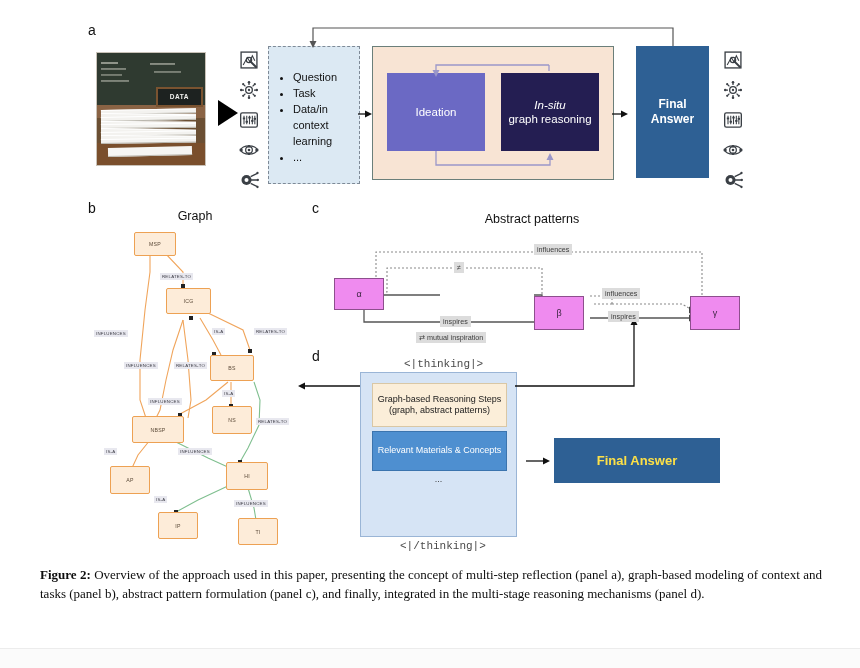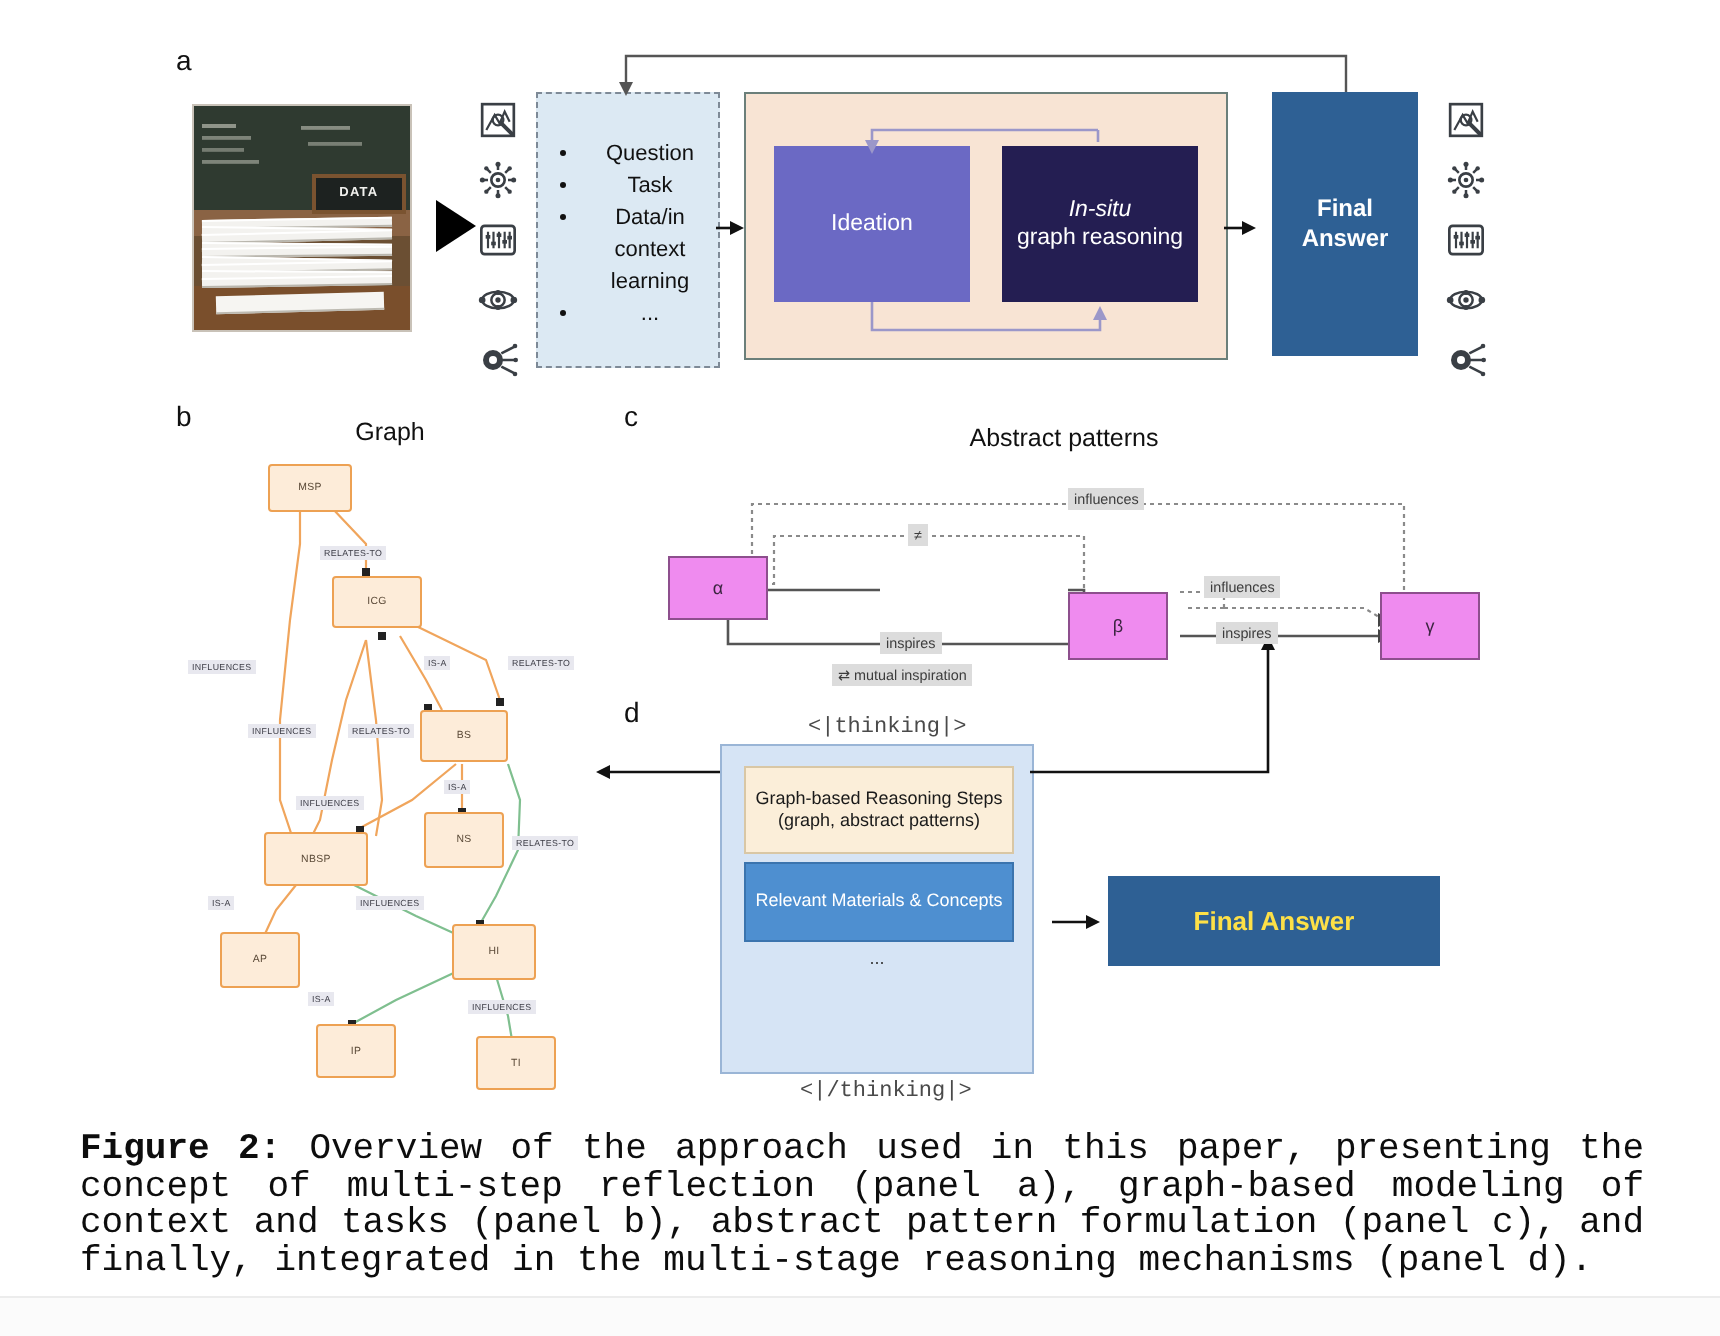--- a/index.html
+++ b/index.html
@@ -41,21 +41,21 @@
 
   .play-tri{position:absolute;left:130px;top:78px;width:0;height:0;
     border-left:20px solid #000;border-top:13px solid transparent;border-bottom:13px solid transparent;}
 
   .icon-col{position:absolute;width:26px;display:flex;flex-direction:column;gap:10px;align-items:center;}
   .ic{width:20px;height:20px;display:block;}
 
   .dashed-box{position:absolute;border:1.3px dashed #7e8a97;background:#dce9f3;}
   #a-input{left:180px;top:24px;width:90px;height:136px;}
   .bullets{position:absolute;left:10px;top:22px;width:78px;font-size:11px;line-height:16px;color:#111;}
-  .bullets li{margin:0 0 0 0;text-align:center;}
+  .bullets li{margin:0 0 0 0;}
   .bullets ul{margin:0;padding-left:14px;}
 
   .proc-box{position:absolute;left:284px;top:24px;width:240px;height:132px;
     background:#f8e4d4;border:1.6px solid #6b7f7a;}
   .ideation{position:absolute;left:14px;top:26px;width:98px;height:78px;background:#6b69c4;
     color:#fff;font-size:11.5px;display:flex;align-items:center;justify-content:center;text-align:right;}
   .insitu{position:absolute;left:128px;top:26px;width:98px;height:78px;background:#241e52;
     color:#fff;font-size:11.5px;display:flex;align-items:center;justify-content:center;text-align:center;line-height:14px;}
   .insitu i{font-style:italic;}
 
@@ -84,21 +84,21 @@
   .dstep{position:absolute;left:11px;width:133px;display:flex;align-items:center;justify-content:center;
     text-align:center;font-size:9px;line-height:11.5px;}
   .dstep.cream{background:#fbeed9;border:1px solid #d9c7a5;color:#1a1a1a;}
   .dstep.blue{background:#4e8fd0;border:1px solid #3b74ae;color:#fff;}
   .dots{position:absolute;left:11px;width:133px;text-align:center;font-size:9px;color:#3b3b3b;}
   .final-d{position:absolute;left:242px;top:90px;width:166px;height:45px;background:#2e6094;color:#fde047;
     font-size:13px;font-weight:bold;display:flex;align-items:center;justify-content:center;}
 
   
   #caption{position:absolute;left:40px;top:566px;width:782px;
-    font-family:Liberation Mono, monospace;font-size:18px;line-height:18.5px;color:#0d0d0d;text-align:justify;}
+    font-family:Liberation Serif, serif;font-size:13px;line-height:18.5px;color:#0d0d0d;text-align:justify;}
   #caption b{font-weight:bold;}
 </style>
 </head>
 <body>
 
 <div class="page">
 
   <div id="panel-a">
     <div class="panel-letter" style="left:0;top:0;">a</div>
 

